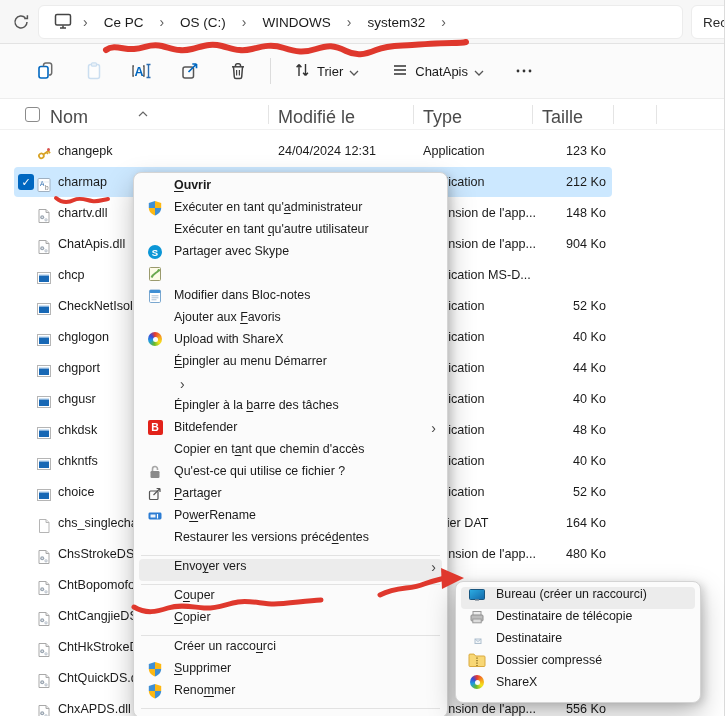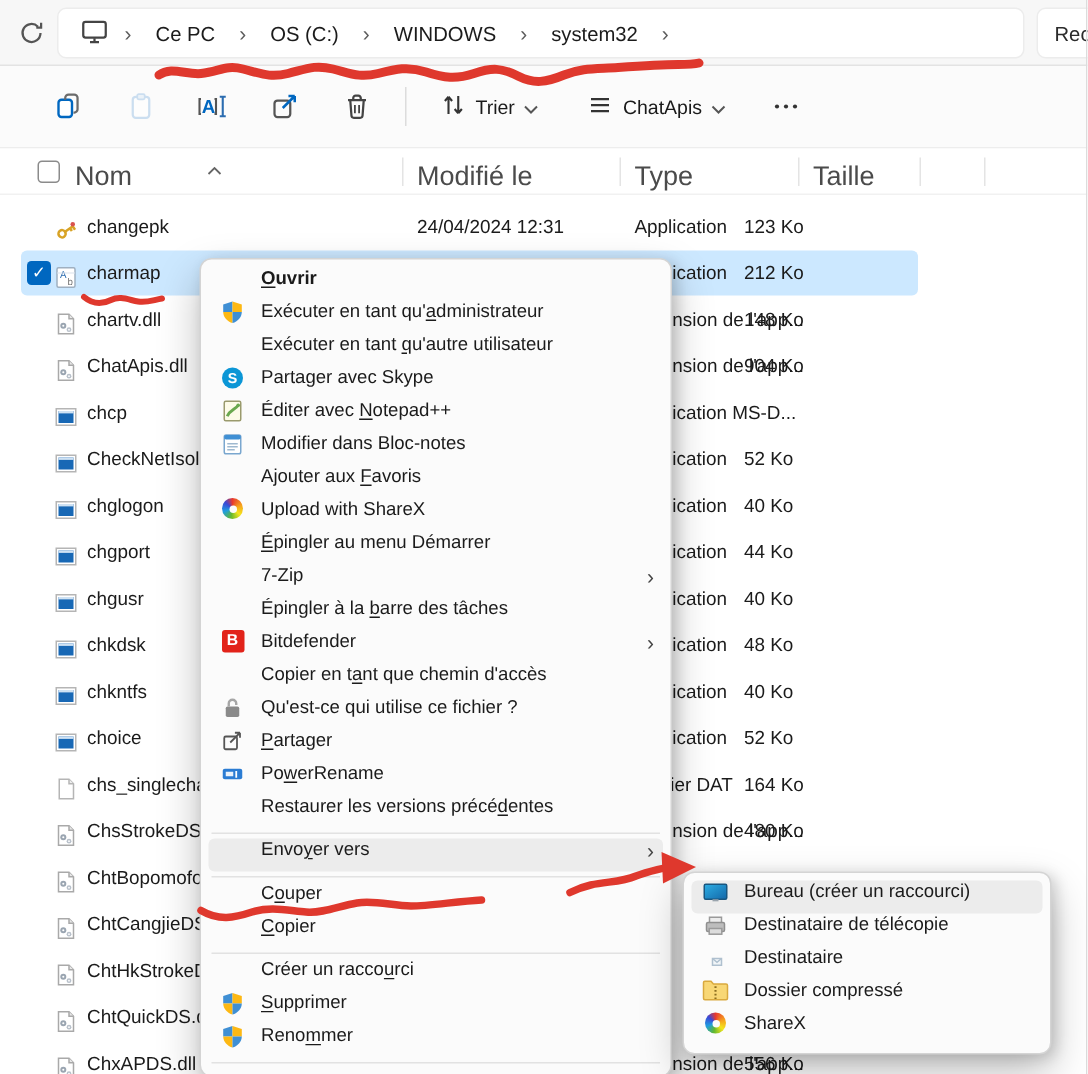--- a/index.html
+++ b/index.html
@@ -33,21 +33,21 @@
   .hdr-div{position:absolute;top:6px;width:1px;height:19px;background:#e4e4e4;}
 
   
   .row{position:absolute;left:14px;width:598px;height:30px;line-height:30px;font-size:12.6px;border-radius:4px;cursor:default;}
   .row.selected{background:var(--sel);}
   .fi-check{position:absolute;left:4px;top:7px;width:16px;height:16px;background:var(--accent);border-radius:3px;color:#fff;font-size:11px;line-height:16px;text-align:center;}
   .fi-icon{position:absolute;left:22px;top:7px;width:16px;height:16px;}
   .fi-name{position:absolute;left:44px;white-space:nowrap;}
   .fi-date{position:absolute;left:264px;white-space:nowrap;}
   .fi-type{position:absolute;left:409px;white-space:nowrap;}
-  .fi-size{position:absolute;right:6px;width:110px;white-space:nowrap;}
+  .fi-size{position:absolute;right:6px;width:110px;text-align:right;white-space:nowrap;}
 
   
   .menu{position:absolute;background:var(--menubg);border:1px solid #d4d4d4;border-radius:8px;padding:5px;box-shadow:0 12px 28px rgba(0,0,0,.25),3px 2px 9px rgba(0,0,0,.15);}
   #context-menu{left:133px;top:172px;width:315px;z-index:10;}
   #submenu{left:455px;top:581px;width:246px;z-index:11;}
   .menu-item{height:22px;display:flex;align-items:flex-start;border-radius:4px;padding:0 6px;font-size:12.4px;color:#1b1b1b;cursor:pointer;}
   .menu-item.hover{background:var(--hover);}
   .menu-item.bold .mi-label{font-weight:bold;}
   .mi-icon{width:20px;margin-right:9px;display:flex;align-items:center;justify-content:center;flex:none;}
   .mi-label{flex:1;white-space:nowrap;overflow:hidden;}
@@ -412,21 +412,20 @@
       <span class="mi-label">Partager avec Skype</span>
     </div>
     <div class="menu-item">
       <span class="mi-icon">
         <svg width="16" height="16" viewBox="0 0 16 16">
           <rect x="2.5" y="1.5" width="11" height="13" rx="1" fill="#fdfbe8" stroke="#9a9a6d"></rect>
           <path d="M4.5 11.5 C6.5 7 9.5 7.5 12 4" fill="none" stroke="#6aa84f" stroke-width="2"></path>
           <circle cx="11.8" cy="4.2" r="1.2" fill="#6aa84f"></circle>
         </svg>
       </span>
-      <span class="mi-label">Éditer avec <u>N</u>otepad++</span>
     </div>
     <div class="menu-item">
       <span class="mi-icon">
         <svg width="16" height="16" viewBox="0 0 16 16">
           <rect x="2.5" y="2" width="11" height="12.5" rx="1.2" fill="#fff" stroke="#7aa7cf"></rect>
           <rect x="2.5" y="2" width="11" height="3" rx="1.2" fill="#3f8fd4"></rect>
           <path d="M4.5 7.8 h7 M4.5 9.8 h7 M4.5 11.8 h5" stroke="#9fb9d0" stroke-width=".9"></path>
         </svg>
       </span>
       <span class="mi-label">Modifier dans Bloc-notes</span>
@@ -442,21 +441,20 @@
         </span>
       </span>
       <span class="mi-label">Upload with ShareX</span>
     </div>
     <div class="menu-item">
       <span class="mi-icon"></span>
       <span class="mi-label"><u>É</u>pingler au menu Démarrer</span>
     </div>
     <div class="menu-item">
       <span class="mi-icon"></span>
-      <span class="mi-label">7-Zip</span>
       <span class="mi-chev">›</span>
     </div>
     <div class="menu-item">
       <span class="mi-icon"></span>
       <span class="mi-label">Épingler à la <u>b</u>arre des tâches</span>
     </div>
     <div class="menu-item">
       <span class="mi-icon">
         <span class="bdef">B</span>
       </span>

